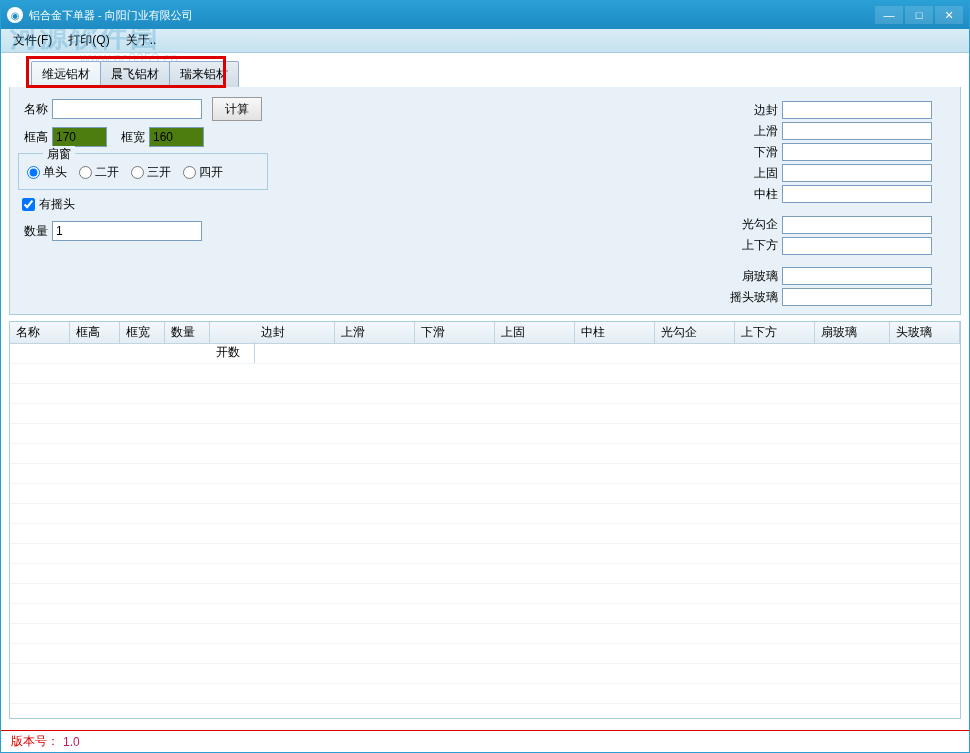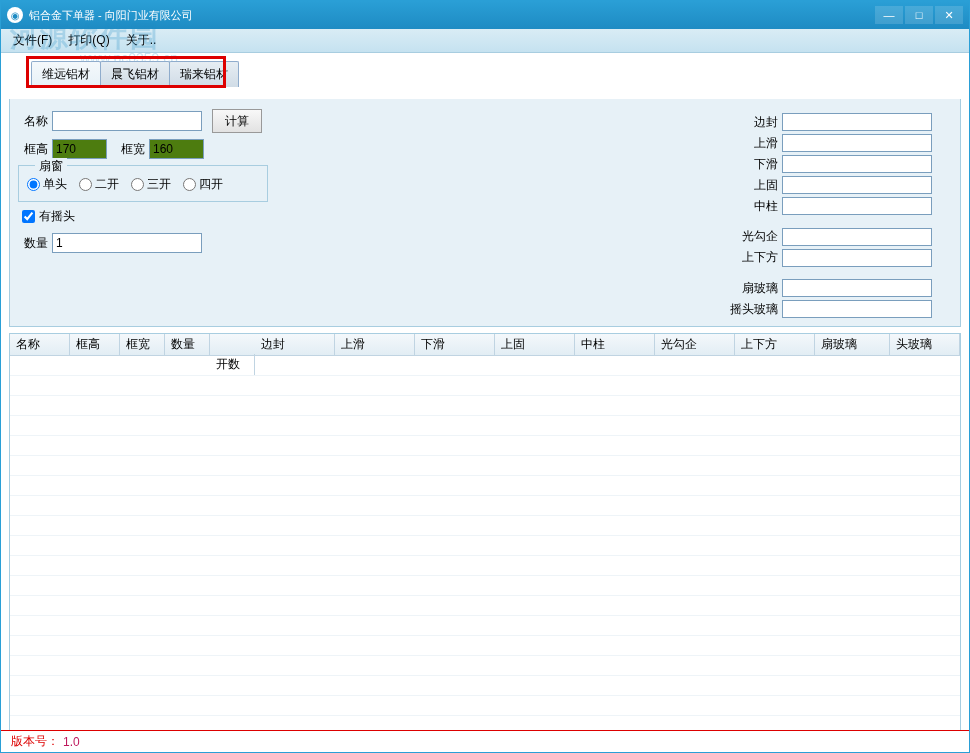--- a/index.html
+++ b/index.html
@@ -8,37 +8,37 @@
 .titlebar { height: 28px; background: linear-gradient(#2a9fd6,#1e8bc3); color: #fff; display: flex; align-items: center; padding: 0 6px; }
 .titlebar .appicon { width: 16px; height: 16px; background: #fff; border-radius: 50%; display: flex; align-items: center; justify-content: center; color: #1e8bc3; font-size: 10px; margin-right: 6px; }
 .titlebar .title { flex: 1; font-size: 11px; }
 .titlebar .wbtn { width: 28px; height: 18px; margin-left: 2px; background: rgba(255,255,255,0.15); display: flex; align-items: center; justify-content: center; color: #fff; cursor: default; font-size: 11px; }
 
 .menubar { height: 24px; background: linear-gradient(#d9ecf5,#c5e2f0); display: flex; align-items: center; padding: 0 4px; border-bottom: 1px solid #a8cde0; position: relative; }
 .menubar .mitem { padding: 12px 8px; cursor: default; }
 .watermark { position: absolute; top: 18px; left: 10px; font-size: 28px; font-weight: bold; color: rgba(30,139,195,0.25); pointer-events: none; z-index: 5; letter-spacing: 2px; }
 .watermark2 { position: absolute; top: 50px; left: 80px; font-size: 14px; color: rgba(30,139,195,0.25); pointer-events: none; z-index: 5; }
 
-.tabstrip { display: flex; margin: 8px 0 12px 30px; position: relative; z-index: 6; }
+.tabstrip { display: flex; margin: 8px 0 0 30px; position: relative; z-index: 6; }
 .tab { padding: 4px 10px; background: linear-gradient(#e6edf3,#d0dce6); border: 1px solid #8faccc; border-bottom: none; cursor: default; border-radius: 2px 2px 0 0; margin-right: -1px; }
 .tab.active { background: linear-gradient(#f4f8fb,#e7f1f7); }
 .redbox { position: absolute; top: 56px; left: 26px; width: 200px; height: 32px; border: 3px solid #d00; z-index: 10; pointer-events: none; }
 
 .form-area { background: #e7f1f7; border: 1px solid #a8cde0; border-top: none; margin: 0 8px 0 8px; padding: 10px 8px 8px 8px; height: 228px; display: flex; position: relative; }
 .left-col { width: 300px; }
 .right-col { flex: 1; display: flex; flex-direction: column; align-items: flex-end; padding-right: 20px; padding-top: 4px; gap: 3px; }
 
 .frow { display: flex; align-items: center; margin-bottom: 6px; }
 .flabel { width: 30px; text-align: right; margin-right: 4px; }
 .finput { border: 1px solid #7a9ebd; height: 20px; padding: 0 3px; background: #fff; }
 .finput.yellow { background: #4d7c0f; }
 .calc-btn { width: 50px; height: 24px; background: linear-gradient(#f8f8f8,#e2e2e2); border: 1px solid #999; margin-left: 10px; cursor: default; }
 
 .groupbox { border: 1px solid #a8cde0; padding: 6px 8px 8px 8px; margin: 6px 0; width: 250px; position: relative; }
-.groupbox .gtitle { position: absolute; top: -8px; left: 16px; background: #e7f1f7; padding: 0 4px; }
+.groupbox .gtitle { position: absolute; top: -8px; left: 24px; background: #e7f1f7; padding: 0 4px; }
 .radios { display: flex; gap: 12px; margin-top: 4px; }
 .radios label { display: flex; align-items: center; gap: 3px; cursor: default; }
 
 .chk { display: flex; align-items: center; gap: 4px; margin: 6px 0 8px 4px; }
 
 .rrow { display: flex; align-items: center; }
 .rlabel { width: 50px; text-align: right; margin-right: 4px; }
 .rinput { border: 1px solid #7a9ebd; height: 18px; width: 150px; background: #fff; }
 
 .grid { margin: 6px 8px 0 8px; border: 1px solid #a8cde0; background: #fff; height: 398px; overflow: hidden; }

